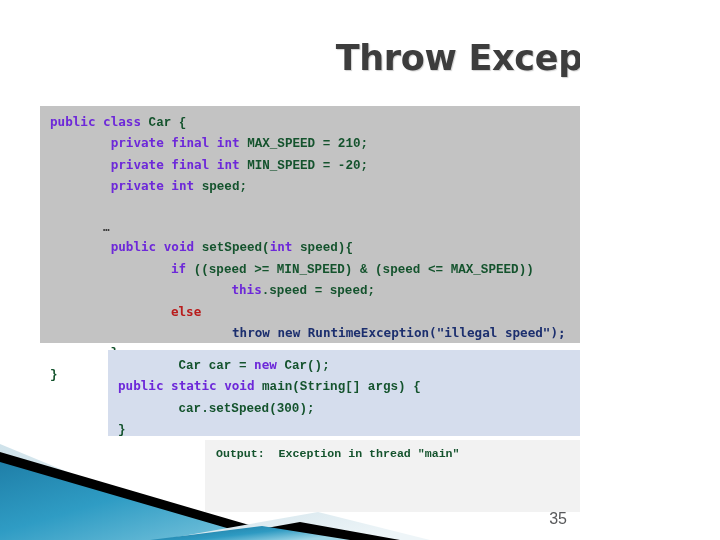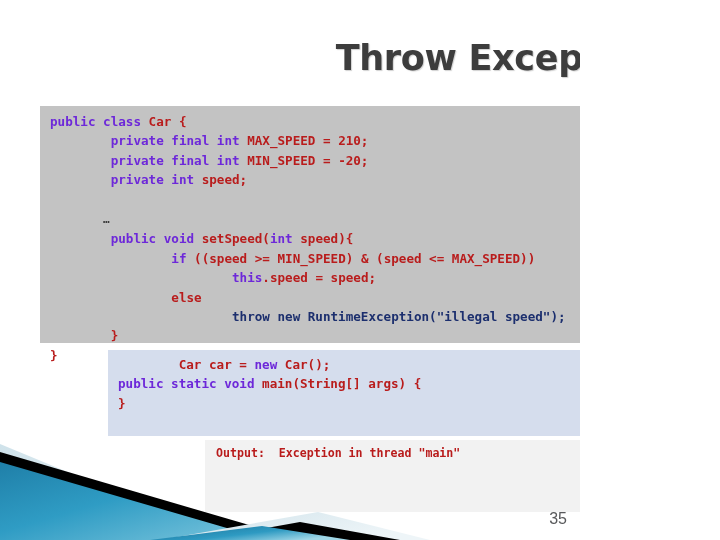--- a/index.html
+++ b/index.html
@@ -80,21 +80,21 @@
     padding: 5px 0 0 11px;
     font-weight: bold;
     color: #151515;
     font-size: 11.6px;
     line-height: 17.2px;
   }
 
   .kw      { color: #6d28d9; }
   .kw2     { color: #b91c1c; }
   .throwln { color: #1c2f6e; }
-  .plain   { color: #b91c1c; }
+  .plain   { color: #14532d; font-family: Liberation Mono, monospace; }
   .dots    { color: #3a3a3a; font-size: 11px; }
 
   
   #deco {
     position: absolute;
     left: 0;
     bottom: 0;
     width: 430px;
     height: 120px;
     overflow: hidden;
@@ -113,21 +113,21 @@
 </style>
 </head>
 <body>
 
 <div id="slide">
 
   <div id="slide-title">Throw Exceptions</div>
 
   <div id="code-class" class="code-block"><div><span class="kw">public class </span><span class="plain">Car {</span></div><div><span class="kw">        private final int </span><span class="plain">MAX_SPEED = 210;</span></div><div><span class="kw">        private final int </span><span class="plain">MIN_SPEED = -20;</span></div><div><span class="kw">        private int </span><span class="plain">speed;</span></div><div>&nbsp;</div><div><span class="dots">        …</span></div><div><span class="kw">        public void </span><span class="plain">setSpeed(</span><span class="kw">int </span><span class="plain">speed){</span></div><div><span class="plain">                </span><span class="kw">if </span><span class="plain">((speed &gt;= MIN_SPEED) &amp; (speed &lt;= MAX_SPEED))</span></div><div><span class="plain">                        </span><span class="kw">this</span><span class="plain">.speed = speed;</span></div><div><span class="plain">                </span><span class="kw2">else</span></div><div><span class="throwln">                        throw new RuntimeException("illegal speed");</span></div><div><span class="plain">        }</span></div><div><span class="plain">}</span></div></div>
 
-  <div id="code-main" class="code-block"><div><span class="plain">        Car car = </span><span class="kw">new </span><span class="plain">Car();</span></div><div><span class="kw">public static void </span><span class="plain">main(String[] args) {</span></div><div><span class="plain">}</span></div></div>
+  <div id="code-main" class="code-block"><div><span class="plain">        Car car = </span><span class="kw">new </span><span class="plain">Car();</span></div><div><span class="kw">public static void </span><span class="plain">main(String[] args) {</span></div><div><span class="plain">        car.setSpeed(300);</span></div><div><span class="plain">}</span></div></div>
 
   <div id="code-output" class="code-block"><div><span class="plain">Output:  Exception in thread "main"</span></div></div>
 
   <div id="deco">
     <svg width="430" height="120" viewBox="0 0 430 120">
       <defs>
         <linearGradient id="blueGrad" x1="0" y1="0" x2="1" y2="1">
           <stop offset="0%" stop-color="#1f7fa8"></stop>
           <stop offset="45%" stop-color="#2f9cc4"></stop>
           <stop offset="100%" stop-color="#7fc7de"></stop>

